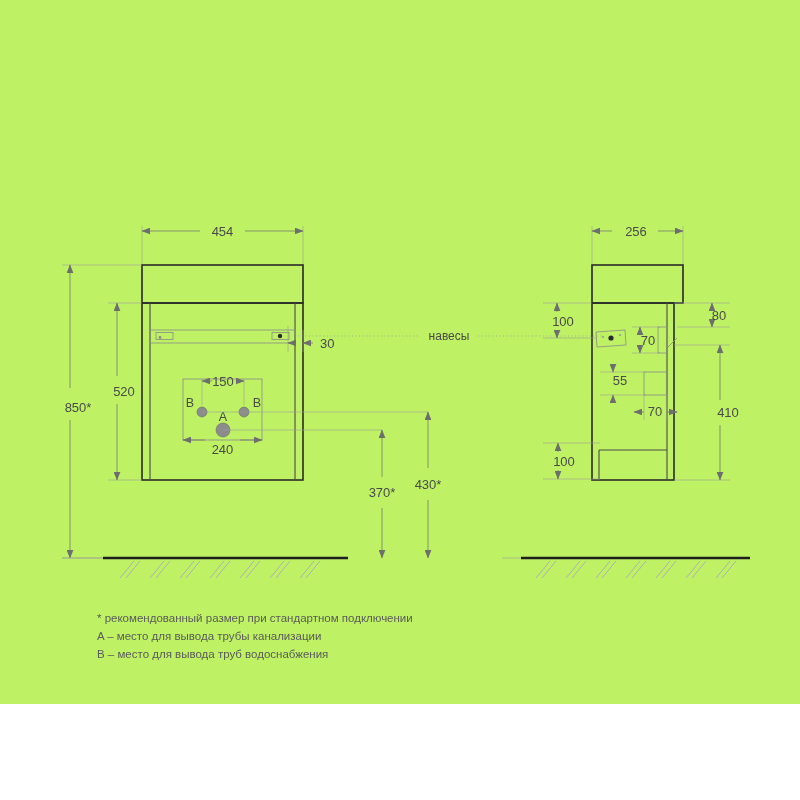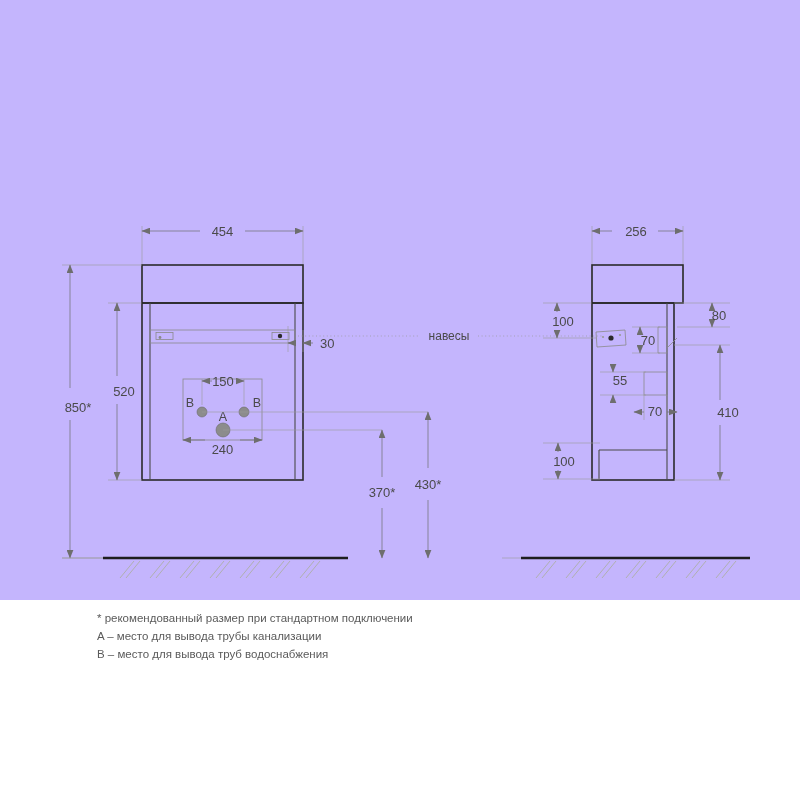--- a/index.html
+++ b/index.html
@@ -9,22 +9,22 @@
   }
   body {
     width: 800px;
     height: 800px;
     font-family: "Liberation Sans", sans-serif;
     overflow: hidden;
   }
   #sheet {
     position: relative;
     width: 800px;
-    height: 600px;
-    background: #c4b5fd;
+    height: 704px;
+    background: #bef264;
   }
   svg#drawing {
     position: absolute;
     left: 0;
     top: 0;
     width: 800px;
     height: 800px;
     display: block;
   }
   text {

